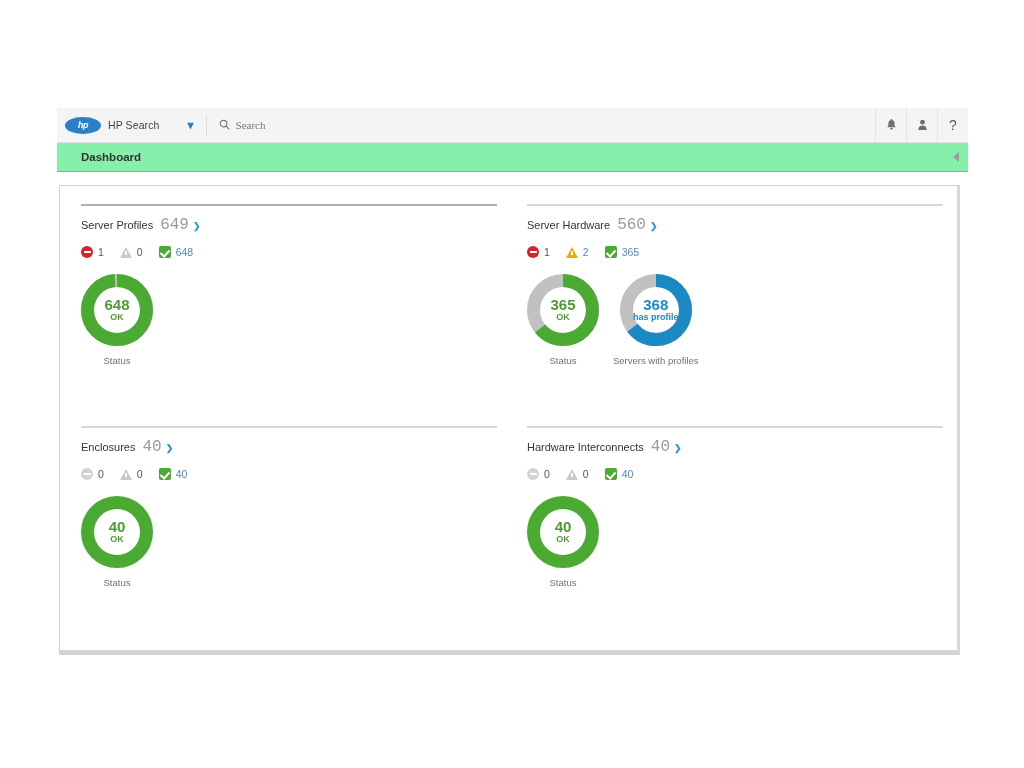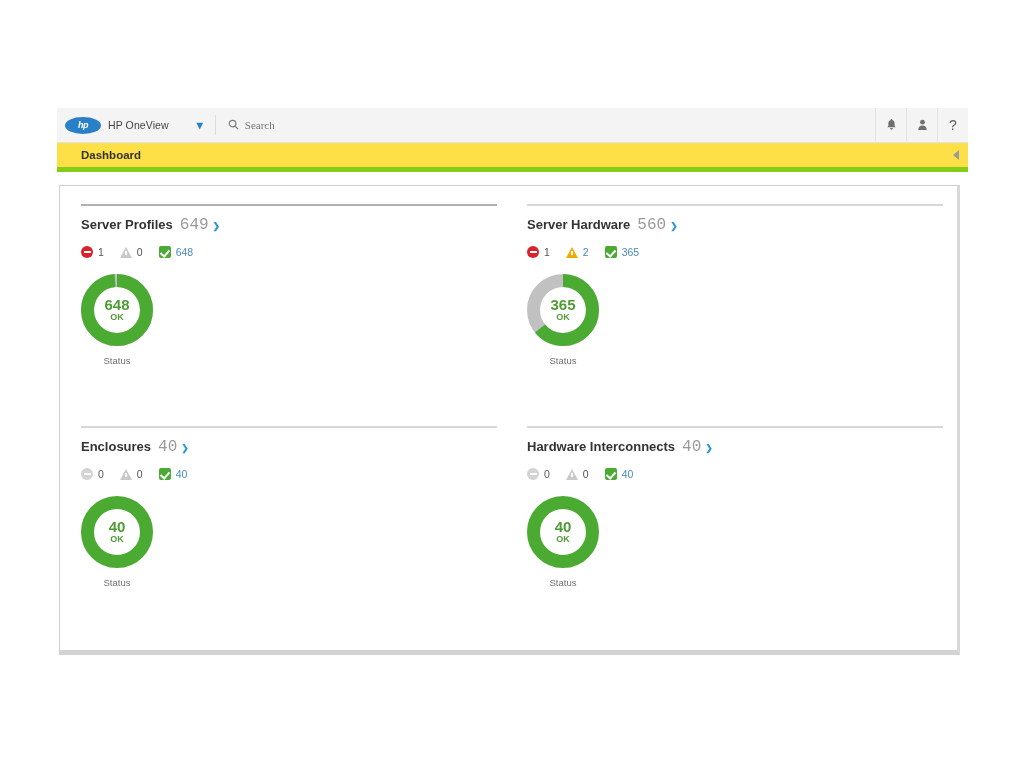--- a/index.html
+++ b/index.html
@@ -56,22 +56,22 @@
   .tb-btn {
     width: 31px; height: 35px;
     display: flex; align-items: center; justify-content: center;
     border-left: 1px solid #e4e4e4;
     color: #6f6f6f; font-size: 11.5px; cursor: pointer;
   }
   .tb-btn.help { font-size: 14px; color: #5d5d5d; }
 
   
   #page-bar {
-    position: relative; height: 29px; background: #fde047;
-    border-bottom: 5px solid #84cc16;
+    position: relative; height: 29px; background: #86efac;
+    border-bottom: 1px solid #84cc16;
     display: flex; align-items: center;
   }
   #page-title {
     margin-left: 24px; font-size: 11.5px; font-weight: bold; color: #333;
   }
   #collapse-arrow {
     position: absolute; right: 9px; top: 50%; transform: translateY(-50%);
     width: 0; height: 0;
     border-top: 5px solid transparent;
     border-bottom: 5px solid transparent;
@@ -102,21 +102,21 @@
 
   
   .panel { position: relative; padding-top: 6px; }
   .panel-rule {
     height: 2px; background: #d7d7d7; width: 100%;
   }
   .panel-rule.strong { background: #b0b0b0; }
   .panel-head {
     display: flex; align-items: baseline; margin-top: 10px;
   }
-  .panel-title { font-size: 13px; font-weight: bold; color: #333; }
+  .panel-title { font-size: 11px; font-weight: normal; color: #333; }
   .panel-count { font-size: 16px; color: #9a9a9a; margin-left: 7px; font-family: Liberation Mono, monospace; }
   .panel-arrow {
     margin-left: 4px; color: #2a9ad6; font-size: 9px; font-weight: bold;
     cursor: pointer;
   }
 
   
   .status-row { display: flex; align-items: center; margin-top: 12px; }
   .status-item { display: flex; align-items: center; margin-right: 16px; }
   .status-item .val { font-size: 10.5px; color: #555; margin-left: 5px; }
@@ -181,21 +181,21 @@
 </head>
 <body>
 
 <div id="app-window">
 
   <div id="top-bar">
     <div id="brand-group">
       <div class="hp-logo">
         <span>hp</span>
       </div>
-      <span id="brand-label">HP OneView</span>
+      <span id="brand-label">HP Search</span>
       <span id="brand-chevron">▾</span>
     </div>
 
     <div id="topbar-divider"></div>
 
     <div id="search-group">
       <span class="search-ico">
         <svg width="11" height="11" viewBox="0 0 12 12">
           <circle cx="5" cy="5" r="3.6" fill="none" stroke="#7a7a7a" stroke-width="1.3"></circle>
           <line x1="7.7" y1="7.7" x2="11" y2="11" stroke="#7a7a7a" stroke-width="1.3"></line>
@@ -296,20 +296,33 @@
                   <circle cx="36" cy="36" r="29.5" fill="none" stroke="#9b9b9b" stroke-width="13" opacity="0.62"></circle>
                   <circle cx="36" cy="36" r="29.5" fill="none" stroke="#4aaa32" stroke-width="13" stroke-dasharray="118.8137154049798 185.3539665617978" transform="rotate(-90 36 36)"></circle>
                 </svg>
                 <div class="donut-center">
                   <div class="donut-value green">365</div>
                   <div class="donut-sub green">OK</div>
                 </div>
               </div>
               <div class="donut-caption">Status</div>
             </div>
+            <div class="donut-block">
+              <div class="donut" style="width: 72px; height: 72px;">
+                <svg width="72" height="72" viewBox="0 0 72 72">
+                  <circle cx="36" cy="36" r="29.5" fill="none" stroke="#9b9b9b" stroke-width="13" opacity="0.62"></circle>
+                  <circle cx="36" cy="36" r="29.5" fill="none" stroke="#1b8ac4" stroke-width="13" stroke-dasharray="119.79609142775733 185.3539665617978" transform="rotate(-90 36 36)"></circle>
+                </svg>
+                <div class="donut-center">
+                  <div class="donut-value blue">368</div>
+                  <div class="donut-sub blue">has profile</div>
+                </div>
+              </div>
+              <div class="donut-caption">Servers with profiles</div>
+            </div>
           </div>
         </div>
         <div class="panel">
           <div class="panel-rule"></div>
           <div class="panel-head">
             <span class="panel-title">Enclosures</span>
             <span class="panel-count">40</span>
             <span class="panel-arrow">❯</span>
           </div>
           <div class="status-row">

